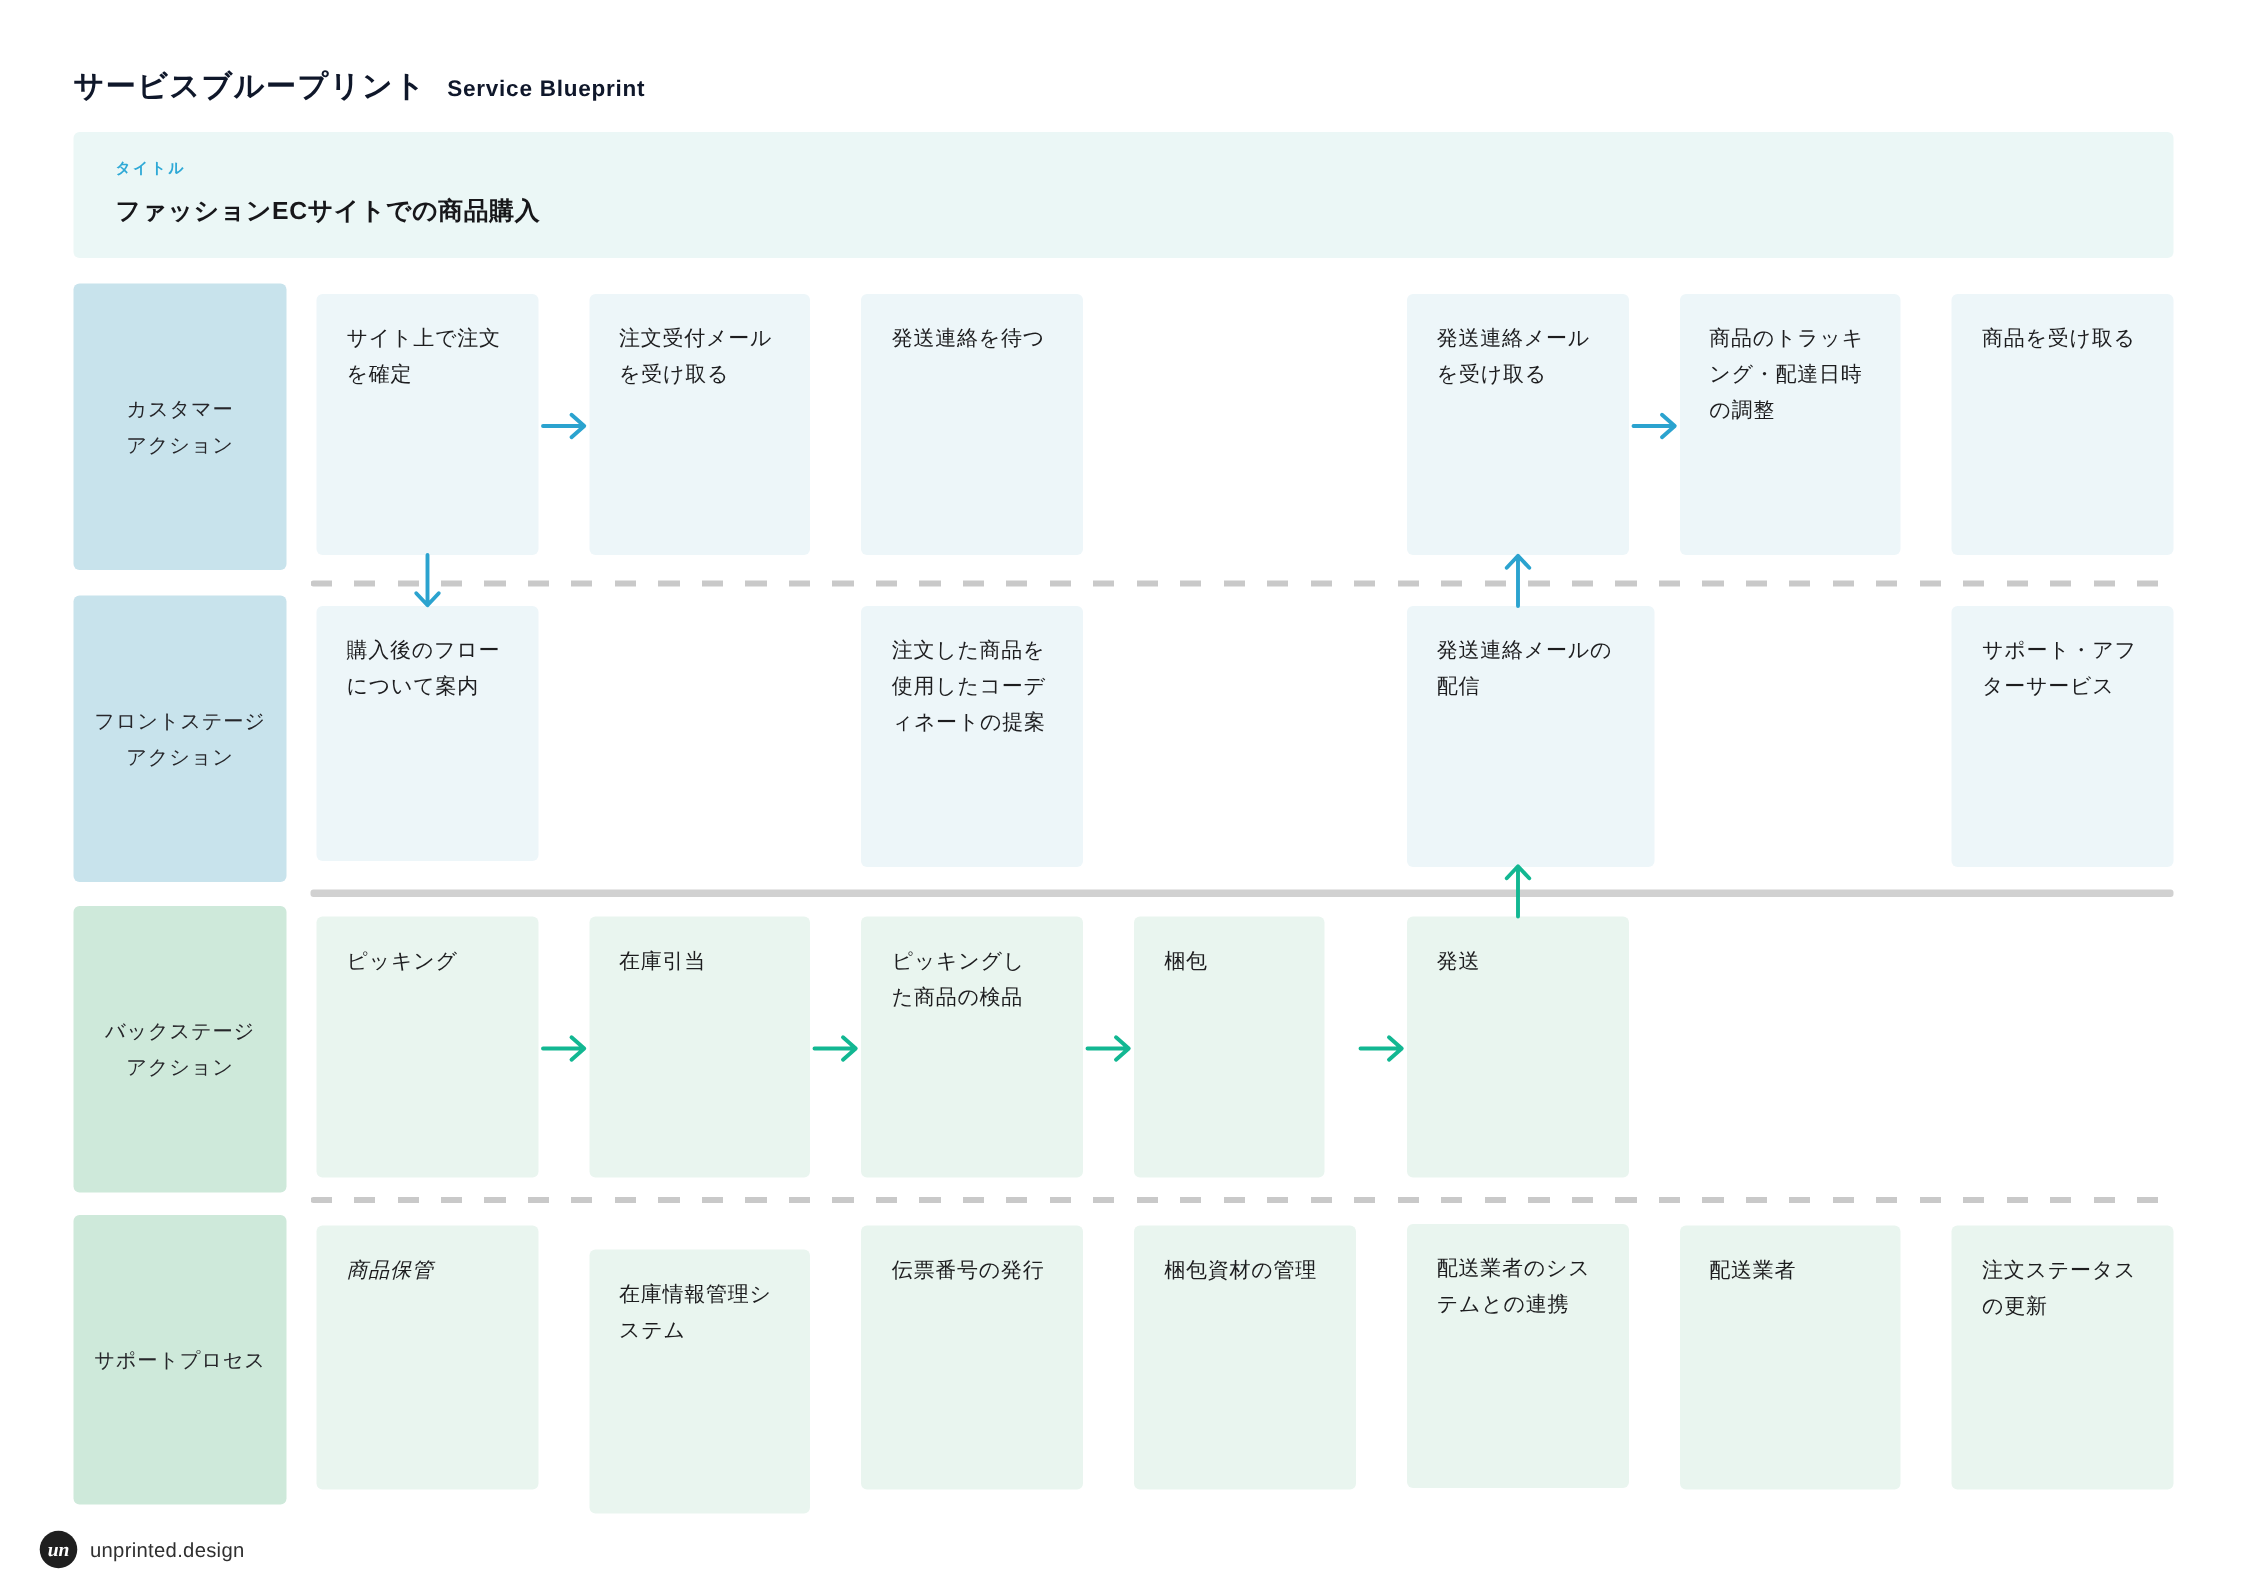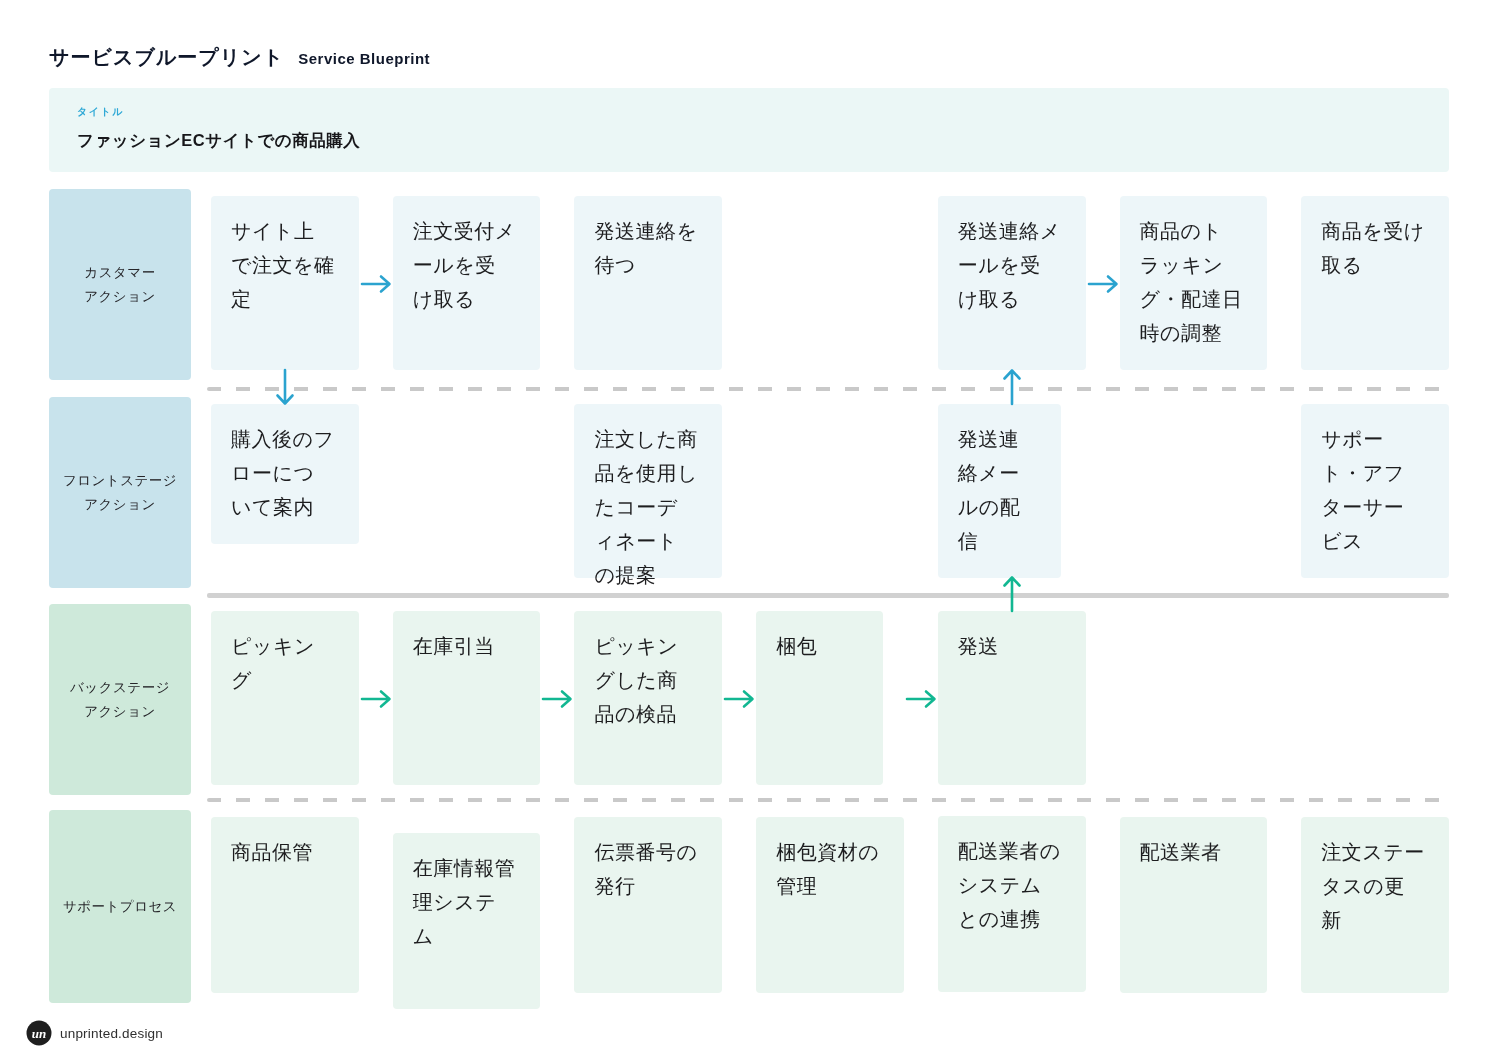--- a/index.html
+++ b/index.html
@@ -23,21 +23,21 @@
 
   .bp-row { position:absolute; left:0; width:1400px; }
   .row-label { position:absolute; left:0; top:0; width:142px; height:100%;
                border-radius:4px; display:flex; align-items:center; justify-content:center;
                text-align:center; font-size:13.5px; font-weight:500; line-height:1.75;
                letter-spacing:0.5px; color:#26262a; white-space:pre-line; }
   .row-label.blue  { background:#c8e3ec; }
   .row-label.green { background:#cee9da; }
 
   .bp-card { position:absolute; border-radius:4px; padding:18px 24px 18px 20px;
-             font-size:20px; line-height:1.7; letter-spacing:0.5px; color:#1d1d1f;
+             font-size:14px; line-height:1.7; letter-spacing:0.5px; color:#1d1d1f;
              word-break:normal; line-break:strict; }
   .bp-card.blue  { background:#edf6f9; }
   .bp-card.green { background:#e9f5ef; }
 
   
   .divider { position:absolute; left:158px; width:1242px; }
   .divider.dashed { height:4px; border-radius:2px;
     background:repeating-linear-gradient(90deg,#c9c9c9 0 14px,transparent 14px 29px); }
   .divider.solid { height:5px; background:#d1d1d1; border-radius:2px; }
 
@@ -71,37 +71,37 @@
         <div class="bp-card blue" style="left: 162px; top: 7px; width: 147.714px; height: 174px;">サイト上で注文を確定</div>
         <div class="bp-card blue" style="left: 343.714px; top: 7px; width: 147.714px; height: 174px;">注文受付メールを受け取る</div>
         <div class="bp-card blue" style="left: 525.429px; top: 7px; width: 147.714px; height: 174px;">発送連絡を待つ</div>
         <div class="bp-card blue" style="left: 888.857px; top: 7px; width: 147.714px; height: 174px;">発送連絡メールを受け取る</div>
         <div class="bp-card blue" style="left: 1070.57px; top: 7px; width: 147.714px; height: 174px;">商品のトラッキング・配達日時の調整</div>
         <div class="bp-card blue" style="left: 1252.29px; top: 7px; width: 147.714px; height: 174px;">商品を受け取る</div>
       </div>
       <div class="bp-row" style="top: 208px; height: 191px;">
         <div class="row-label blue">フロントステージ
 アクション</div>
-        <div class="bp-card blue" style="left: 162px; top: 7px; width: 147.714px; height: 140px;">購入後のフローについて案内</div>
+        <div class="bp-card blue" style="left: 162px; top: 7px; width: 147.714px; height: 170px;">購入後のフローについて案内</div>
         <div class="bp-card blue" style="left: 525.429px; top: 7px; width: 147.714px; height: 174px;">注文した商品を使用したコーディネートの提案</div>
-        <div class="bp-card blue" style="left: 888.857px; top: 7px; width: 123px; height: 174px;">発送連絡メールの配信</div>
+        <div class="bp-card blue" style="left: 888.857px; top: 7px; width: 165px; height: 174px;">発送連絡メールの配信</div>
         <div class="bp-card blue" style="left: 1252.29px; top: 7px; width: 147.714px; height: 174px;">サポート・アフターサービス</div>
       </div>
       <div class="bp-row" style="top: 415px; height: 191px;">
         <div class="row-label green">バックステージ
 アクション</div>
         <div class="bp-card green" style="left: 162px; top: 7px; width: 147.714px; height: 174px;">ピッキング</div>
         <div class="bp-card green" style="left: 343.714px; top: 7px; width: 147.714px; height: 174px;">在庫引当</div>
         <div class="bp-card green" style="left: 525.429px; top: 7px; width: 147.714px; height: 174px;">ピッキングした商品の検品</div>
         <div class="bp-card green" style="left: 707.143px; top: 7px; width: 127px; height: 174px;">梱包</div>
         <div class="bp-card green" style="left: 888.857px; top: 7px; width: 147.714px; height: 174px;">発送</div>
       </div>
       <div class="bp-row" style="top: 621px; height: 193px;">
         <div class="row-label green">サポートプロセス</div>
-        <div class="bp-card green" style="left: 162px; top: 7px; width: 147.714px; height: 176px;">商品保管</div>
+        <div class="bp-card green" style="left: 162px; top: 7px; width: 147.714px; height: 176px; font-style: italic;">商品保管</div>
         <div class="bp-card green" style="left: 343.714px; top: 7px; width: 147.714px; height: 176px; margin-top: 16px;">在庫情報管理システム</div>
         <div class="bp-card green" style="left: 525.429px; top: 7px; width: 147.714px; height: 176px;">伝票番号の発行</div>
         <div class="bp-card green" style="left: 707.143px; top: 7px; width: 147.714px; height: 176px;">梱包資材の管理</div>
         <div class="bp-card green" style="left: 888.857px; top: 6px; width: 147.714px; height: 176px;">配送業者のシステムとの連携</div>
         <div class="bp-card green" style="left: 1070.57px; top: 7px; width: 147.714px; height: 176px;">配送業者</div>
         <div class="bp-card green" style="left: 1252.29px; top: 7px; width: 147.714px; height: 176px;">注文ステータスの更新</div>
       </div>
       <svg width="34" height="20" viewBox="0 0 34 20" class="arrow" style="left: 309.714px; top: 85px;">
         <path d="M3 10 H30 M22 2.5 L30.5 10 L22 17.5" fill="none" stroke="#2ba3cf" stroke-width="2.6" stroke-linecap="round" stroke-linejoin="round"></path>
       </svg>

